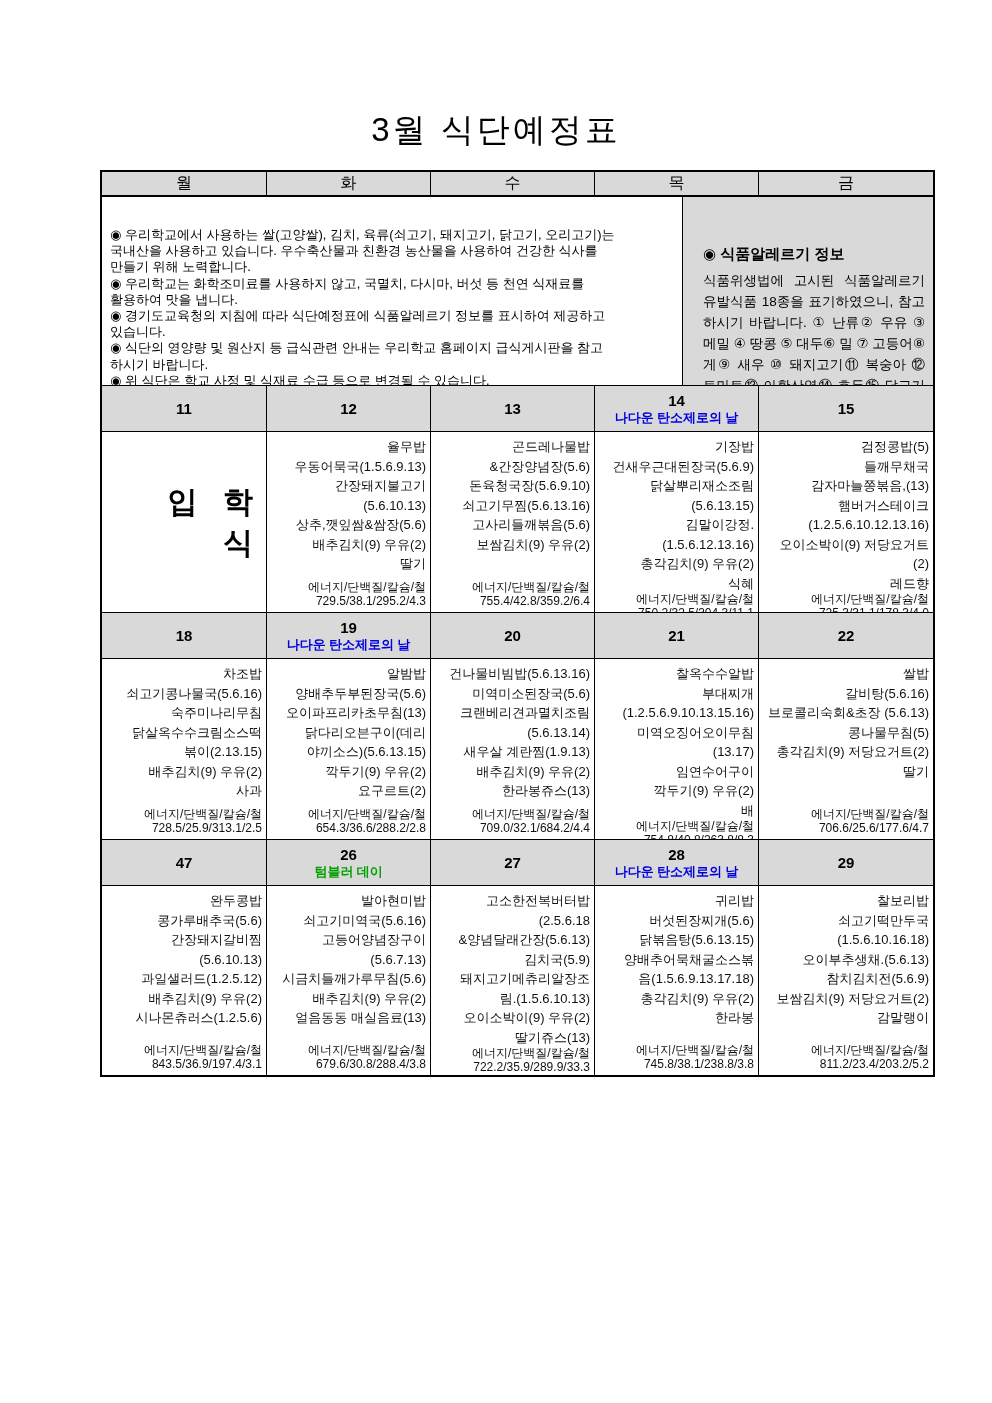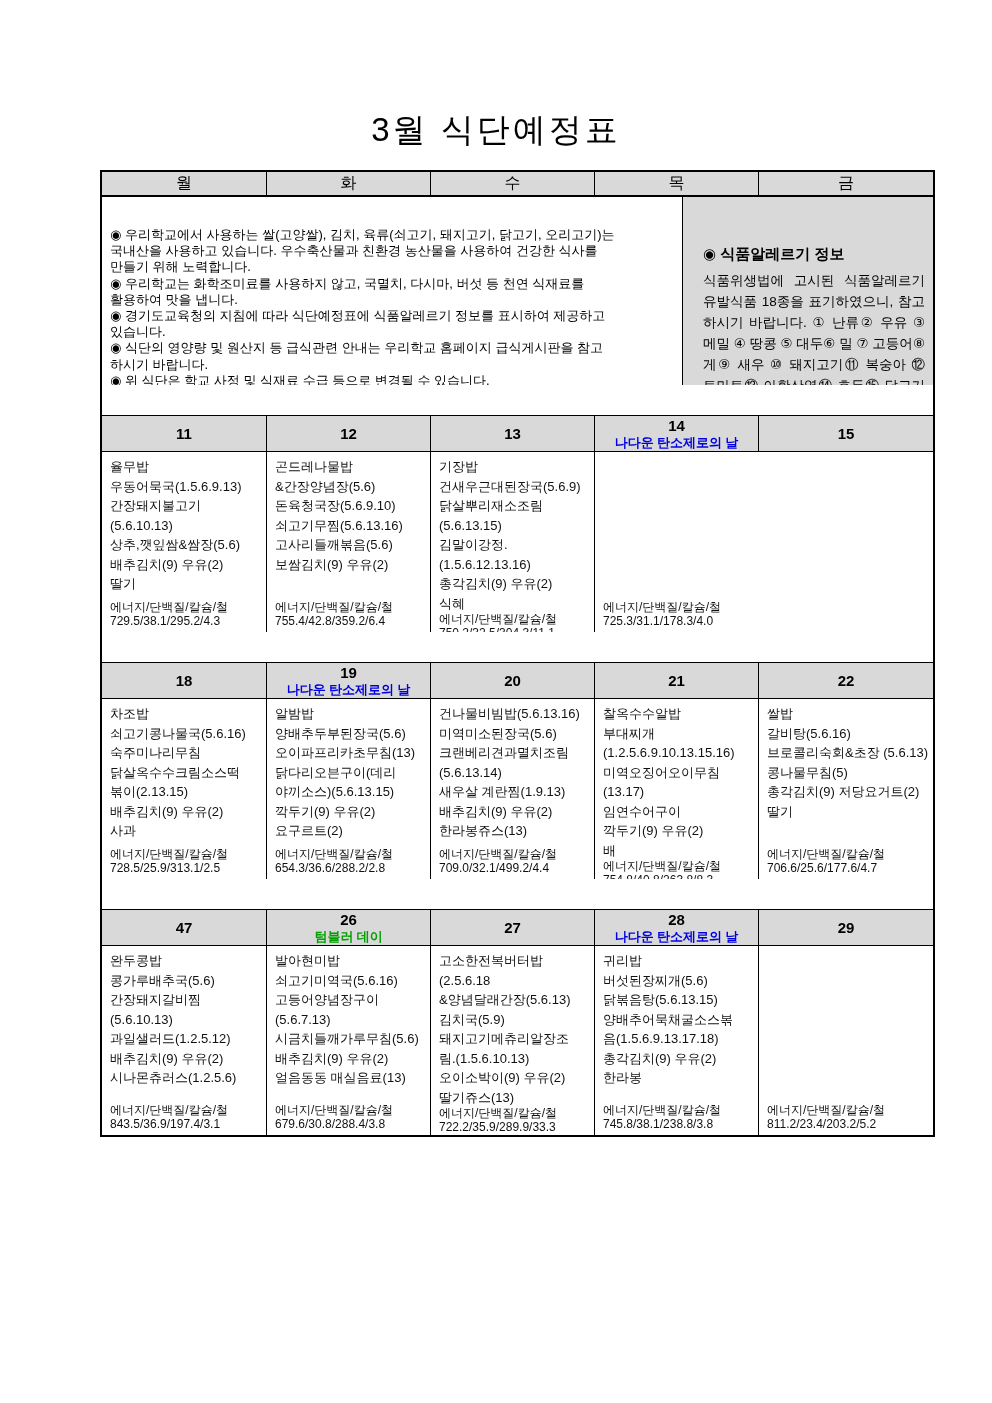--- a/index.html
+++ b/index.html
@@ -30,32 +30,32 @@
 
   
   .info-row{height:189px;}
   .notice-cell{flex:0 0 580px;background:#fff;padding:30px 8px 6px 8px;}
   .notice-text{font-size:13px;line-height:16.2px;white-space:pre-line;}
   .allergy-cell{flex:1 1 auto;background:#d9d9d9;padding:48px 8px 6px 20px;}
   .allergy-heading{font-size:15px;font-weight:bold;margin-bottom:6px;}
   .allergy-body{font-size:13.5px;line-height:21px;text-align:justify;}
 
   
-  .date-row{height:36px;background:#d9d9d9;margin-top:30px;}
+  .date-row{height:46px;background:#d9d9d9;}
   .date-cell{display:flex;flex-direction:column;align-items:center;justify-content:center;}
   .date-num{font-size:15px;font-weight:600;line-height:18px;}
   .date-note{font-size:13px;font-weight:bold;line-height:15px;font-family:Liberation Serif, serif;}
   .note-blue{color:#0000e0;}
   .note-green{color:#00a000;}
 
   
   .menu-row{background:#fff;}
   .menu-row-1,.menu-row-2{height:181px;}
   .menu-row-3{height:190px;}
-  .menu-cell{display:flex;flex-direction:column;padding:5px 4px 4px 8px;}
+  .menu-cell{display:flex;flex-direction:column;padding:5px 4px 4px 8px;text-align:right;}
   .menu-text{font-size:13px;line-height:19.5px;white-space:pre-line;color:#111;}
   .nutrition{margin-top:auto;font-size:12px;line-height:13.5px;color:#111;}
   .special-cell{justify-content:center;}
   .event-text{font-size:30px;font-weight:bold;letter-spacing:9px;
     font-family:"Liberation Serif","DejaVu Serif",serif;padding-left:6px;}
 </style>
 </head>
 <body>
 
 <div class="page-title">3월 식단예정표</div>
@@ -104,20 +104,23 @@
     <div class="cell col date-cell">
       <div class="date-num">14</div>
       <div class="date-note note-blue">나다운 탄소제로의 날</div>
     </div>
     <div class="cell col-last date-cell">
       <div class="date-num">15</div>
     </div>
   </div>
 
   <div class="row menu-row menu-row-1">
+    <div class="cell col menu-cell special-cell">
+      <div class="event-text">입 학 식</div>
+    </div>
     <div class="cell col menu-cell">
       <div class="menu-text">율무밥
 우동어묵국(1.5.6.9.13)
 간장돼지불고기
 (5.6.10.13)
 상추,깻잎쌈&amp;쌈장(5.6)
 배추김치(9) 우유(2)
 딸기</div>
       <div class="nutrition">
         <div>에너지/단백질/칼슘/철</div>
@@ -143,20 +146,27 @@
 (5.6.13.15)
 김말이강정.(1.5.6.12.13.16)
 총각김치(9) 우유(2)
 식혜</div>
       <div class="nutrition">
         <div>에너지/단백질/칼슘/철</div>
         <div>750.2/32.5/304.3/11.1</div>
       </div>
     </div>
     <div class="cell col-last menu-cell">
+      <div class="menu-text">검정콩밥(5)
+들깨무채국
+감자마늘쫑볶음,(13)
+햄버거스테이크
+(1.2.5.6.10.12.13.16)
+오이소박이(9) 저당요거트(2)
+레드향</div>
       <div class="nutrition">
         <div>에너지/단백질/칼슘/철</div>
         <div>725.3/31.1/178.3/4.0</div>
       </div>
     </div>
   </div>
 
   <div class="row date-row">
     <div class="cell col date-cell">
       <div class="date-num">18</div>
@@ -206,21 +216,21 @@
     <div class="cell col menu-cell">
       <div class="menu-text">건나물비빔밥(5.6.13.16)
 미역미소된장국(5.6)
 크랜베리견과멸치조림
 (5.6.13.14)
 새우살 계란찜(1.9.13)
 배추김치(9) 우유(2)
 한라봉쥬스(13)</div>
       <div class="nutrition">
         <div>에너지/단백질/칼슘/철</div>
-        <div>709.0/32.1/499.2/4.4</div>
+        <div>709.0/32.1/684.2/4.4</div>
       </div>
     </div>
     <div class="cell col menu-cell">
       <div class="menu-text">찰옥수수알밥
 부대찌개
 (1.2.5.6.9.10.13.15.16)
 미역오징어오이무침(13.17)
 임연수어구이
 깍두기(9) 우유(2)
 배</div>
@@ -310,20 +320,27 @@
 양배추어묵채굴소스볶
 음(1.5.6.9.13.17.18)
 총각김치(9) 우유(2)
 한라봉</div>
       <div class="nutrition">
         <div>에너지/단백질/칼슘/철</div>
         <div>745.8/38.1/238.8/3.8</div>
       </div>
     </div>
     <div class="cell col-last menu-cell">
+      <div class="menu-text">찰보리밥
+쇠고기떡만두국
+(1.5.6.10.16.18)
+오이부추생채.(5.6.13)
+참치김치전(5.6.9)
+보쌈김치(9) 저당요거트(2)
+감말랭이</div>
       <div class="nutrition">
         <div>에너지/단백질/칼슘/철</div>
         <div>811.2/23.4/203.2/5.2</div>
       </div>
     </div>
   </div>
 
 </div>
 
 </body></html>

